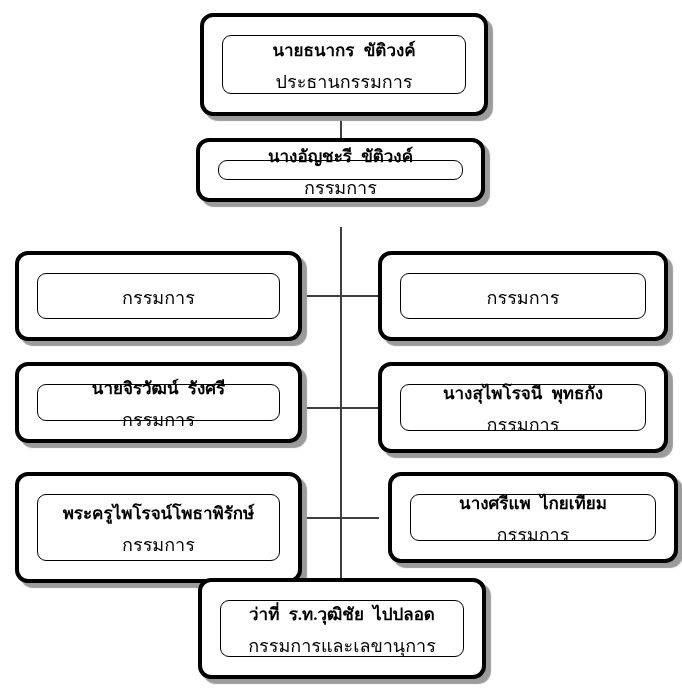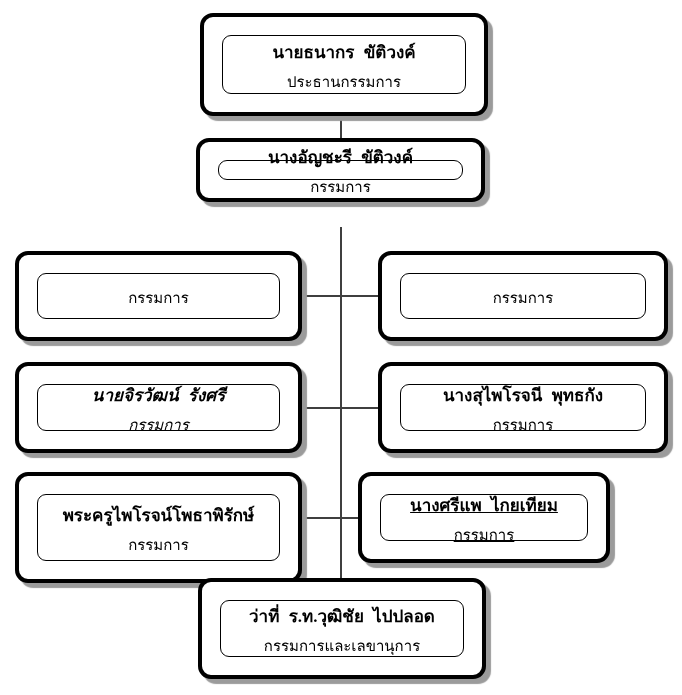--- a/index.html
+++ b/index.html
@@ -41,21 +41,21 @@
     text-align: center;
   }
   .node-name {
     font-weight: bold;
     font-size: 17px;
     line-height: 1;
     word-spacing: 5px;
     white-space: nowrap;
   }
   .node-role {
-    font-size: 15px;
+    font-size: 18px;
     line-height: 1;
     white-space: nowrap;
   }
   .connector {
     position: absolute;
     background: #3f3f3f;
   }
 </style>
 </head>
 <body>
@@ -87,42 +87,42 @@
       <div class="node-role">กรรมการ</div>
     </div>
   </div>
 
   <div class="node" style="left:378px; top:251px; width:290px; height:90px;">
     <div class="node-inner">
       <div class="node-role">กรรมการ</div>
     </div>
   </div>
 
-  <div class="node" style="left:15px; top:362px; width:287px; height:91px;font-style:italic;">
+  <div class="node" style="left:15px; top:362px; width:287px; height:81px;">
     <div class="node-inner">
       <div class="node-name">นายจิรวัฒน์ รังศรี</div>
       <div class="node-role">กรรมการ</div>
     </div>
   </div>
 
   <div class="node" style="left:378px; top:362px; width:290px; height:91px;">
     <div class="node-inner">
       <div class="node-name">นางสุไพโรจนี พุทธกัง</div>
       <div class="node-role">กรรมการ</div>
     </div>
   </div>
 
   <div class="node" style="left:15px; top:472px; width:287px; height:111px;">
     <div class="node-inner">
       <div class="node-name">พระครูไพโรจน์โพธาพิรักษ์</div>
       <div class="node-role">กรรมการ</div>
     </div>
   </div>
 
-  <div class="node" style="left:358px; top:472px; width:252px; height:91px;text-decoration:underline;">
+  <div class="node" style="left:388px; top:472px; width:290px; height:91px;">
     <div class="node-inner">
       <div class="node-name">นางศรีแพ ไกยเทียม</div>
       <div class="node-role">กรรมการ</div>
     </div>
   </div>
 
   <div class="node" style="left:198px; top:578px; width:288px; height:101px;">
     <div class="node-inner">
       <div class="node-name">ว่าที่ ร.ท.วุฒิชัย ไปปลอด</div>
       <div class="node-role">กรรมการและเลขานุการ</div>

